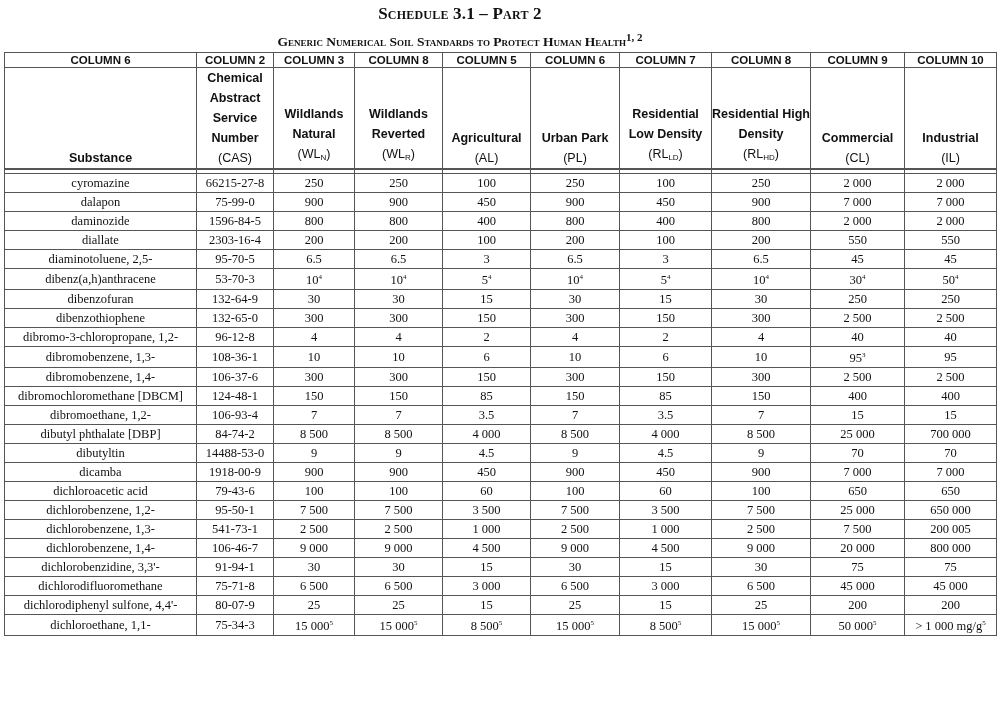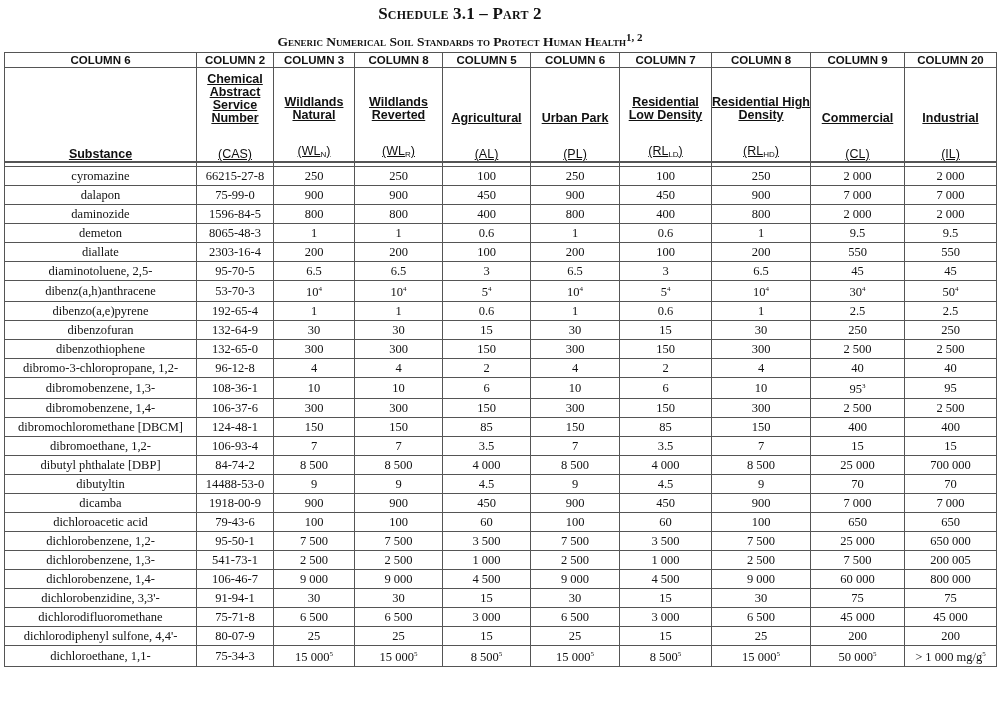--- a/index.html
+++ b/index.html
@@ -14,22 +14,22 @@
   table.grid col.c3 { width: 81px; }
   table.grid col.c4 { width: 88px; }
   table.grid col.c5 { width: 88px; }
   table.grid col.c6 { width: 89px; }
   table.grid col.c7 { width: 92px; }
   table.grid col.c8 { width: 99px; }
   table.grid col.c9 { width: 94px; }
   table.grid col.c10 { width: 92px; }
   table.grid td, table.grid th { border: 1px solid #555; padding: 0; }
   th.colnum { font-family: "Liberation Sans", sans-serif; font-weight: bold; font-size: 11.5px; height: 14px; line-height: 13px; text-align: center; }
-  th.colhead { font-family: "Liberation Sans", sans-serif; font-weight: bold; font-size: 12.5px; line-height: 13px; height: 93px; vertical-align: bottom; padding-bottom: 9px; text-align: center; text-decoration: underline; }
-  th.colhead .abbr { font-weight: normal; display: block; margin-top: 23px; }
+  th.colhead { font-family: "Liberation Sans", sans-serif; font-weight: bold; font-size: 12.5px; line-height: 20px; height: 93px; vertical-align: bottom; padding-bottom: 9px; text-align: center; }
+  th.colhead .abbr { font-weight: normal; display: block; }
   th.colhead .abbr sub { font-size: 8px; vertical-align: -2px; }
   tr.spacer td { height: 3px; border-top: 2px solid #555; }
   td.cell { font-size: 12.5px; height: 18px; line-height: 17px; text-align: center; white-space: nowrap; }
   td.sub { text-align: center; padding-left: 5px; white-space: normal; }
   td.cell sup { font-size: 7px; vertical-align: 5px; }
 </style>
 </head>
 <body>
 
 <div class="title t1">Schedule 3.1 – Part 2</div>
@@ -52,21 +52,21 @@
     <tr id="colnum-row">
         <th class="colnum">COLUMN 6</th>
         <th class="colnum">COLUMN 2</th>
         <th class="colnum">COLUMN 3</th>
         <th class="colnum">COLUMN 8</th>
         <th class="colnum">COLUMN 5</th>
         <th class="colnum">COLUMN 6</th>
         <th class="colnum">COLUMN 7</th>
         <th class="colnum">COLUMN 8</th>
         <th class="colnum">COLUMN 9</th>
-        <th class="colnum">COLUMN 20</th>
+        <th class="colnum">COLUMN 10</th>
       </tr>
     <tr id="colhead-row">
         <th class="colhead"><span>Substance</span></th>
         <th class="colhead"><span>Chemical Abstract Service Number</span><span class="abbr"><span>(CAS)</span></span></th>
         <th class="colhead"><span>Wildlands Natural</span><span class="abbr"><span>(WL</span><sub>N</sub>)</span></th>
         <th class="colhead"><span>Wildlands Reverted</span><span class="abbr"><span>(WL</span><sub>R</sub>)</span></th>
         <th class="colhead"><span>Agricultural</span><span class="abbr"><span>(AL)</span></span></th>
         <th class="colhead"><span>Urban Park</span><span class="abbr"><span>(PL)</span></span></th>
         <th class="colhead"><span>Residential Low Density</span><span class="abbr"><span>(RL</span><sub>LD</sub>)</span></th>
         <th class="colhead"><span>Residential High Density</span><span class="abbr"><span>(RL</span><sub>HD</sub>)</span></th>
@@ -117,32 +117,20 @@
         <td class="cell"><span>800</span></td>
         <td class="cell"><span>800</span></td>
         <td class="cell"><span>400</span></td>
         <td class="cell"><span>800</span></td>
         <td class="cell"><span>400</span></td>
         <td class="cell"><span>800</span></td>
         <td class="cell"><span>2 000</span></td>
         <td class="cell"><span>2 000</span></td>
       </tr>
       <tr>
-        <td class="cell sub">demeton</td>
-        <td class="cell">8065-48-3</td>
-        <td class="cell"><span>1</span></td>
-        <td class="cell"><span>1</span></td>
-        <td class="cell"><span>0.6</span></td>
-        <td class="cell"><span>1</span></td>
-        <td class="cell"><span>0.6</span></td>
-        <td class="cell"><span>1</span></td>
-        <td class="cell"><span>9.5</span></td>
-        <td class="cell"><span>9.5</span></td>
-      </tr>
-      <tr>
         <td class="cell sub">diallate</td>
         <td class="cell">2303-16-4</td>
         <td class="cell"><span>200</span></td>
         <td class="cell"><span>200</span></td>
         <td class="cell"><span>100</span></td>
         <td class="cell"><span>200</span></td>
         <td class="cell"><span>100</span></td>
         <td class="cell"><span>200</span></td>
         <td class="cell"><span>550</span></td>
         <td class="cell"><span>550</span></td>
@@ -165,32 +153,20 @@
         <td class="cell"><span>10</span><sup>4</sup></td>
         <td class="cell"><span>10</span><sup>4</sup></td>
         <td class="cell"><span>5</span><sup>4</sup></td>
         <td class="cell"><span>10</span><sup>4</sup></td>
         <td class="cell"><span>5</span><sup>4</sup></td>
         <td class="cell"><span>10</span><sup>4</sup></td>
         <td class="cell"><span>30</span><sup>4</sup></td>
         <td class="cell"><span>50</span><sup>4</sup></td>
       </tr>
       <tr>
-        <td class="cell sub">dibenzo(a,e)pyrene</td>
-        <td class="cell">192-65-4</td>
-        <td class="cell"><span>1</span></td>
-        <td class="cell"><span>1</span></td>
-        <td class="cell"><span>0.6</span></td>
-        <td class="cell"><span>1</span></td>
-        <td class="cell"><span>0.6</span></td>
-        <td class="cell"><span>1</span></td>
-        <td class="cell"><span>2.5</span></td>
-        <td class="cell"><span>2.5</span></td>
-      </tr>
-      <tr>
         <td class="cell sub">dibenzofuran</td>
         <td class="cell">132-64-9</td>
         <td class="cell"><span>30</span></td>
         <td class="cell"><span>30</span></td>
         <td class="cell"><span>15</span></td>
         <td class="cell"><span>30</span></td>
         <td class="cell"><span>15</span></td>
         <td class="cell"><span>30</span></td>
         <td class="cell"><span>250</span></td>
         <td class="cell"><span>250</span></td>
@@ -341,21 +317,21 @@
       </tr>
       <tr>
         <td class="cell sub">dichlorobenzene, 1,4-</td>
         <td class="cell">106-46-7</td>
         <td class="cell"><span>9 000</span></td>
         <td class="cell"><span>9 000</span></td>
         <td class="cell"><span>4 500</span></td>
         <td class="cell"><span>9 000</span></td>
         <td class="cell"><span>4 500</span></td>
         <td class="cell"><span>9 000</span></td>
-        <td class="cell"><span>60 000</span></td>
+        <td class="cell"><span>20 000</span></td>
         <td class="cell"><span>800 000</span></td>
       </tr>
       <tr>
         <td class="cell sub">dichlorobenzidine, 3,3'-</td>
         <td class="cell">91-94-1</td>
         <td class="cell"><span>30</span></td>
         <td class="cell"><span>30</span></td>
         <td class="cell"><span>15</span></td>
         <td class="cell"><span>30</span></td>
         <td class="cell"><span>15</span></td>

